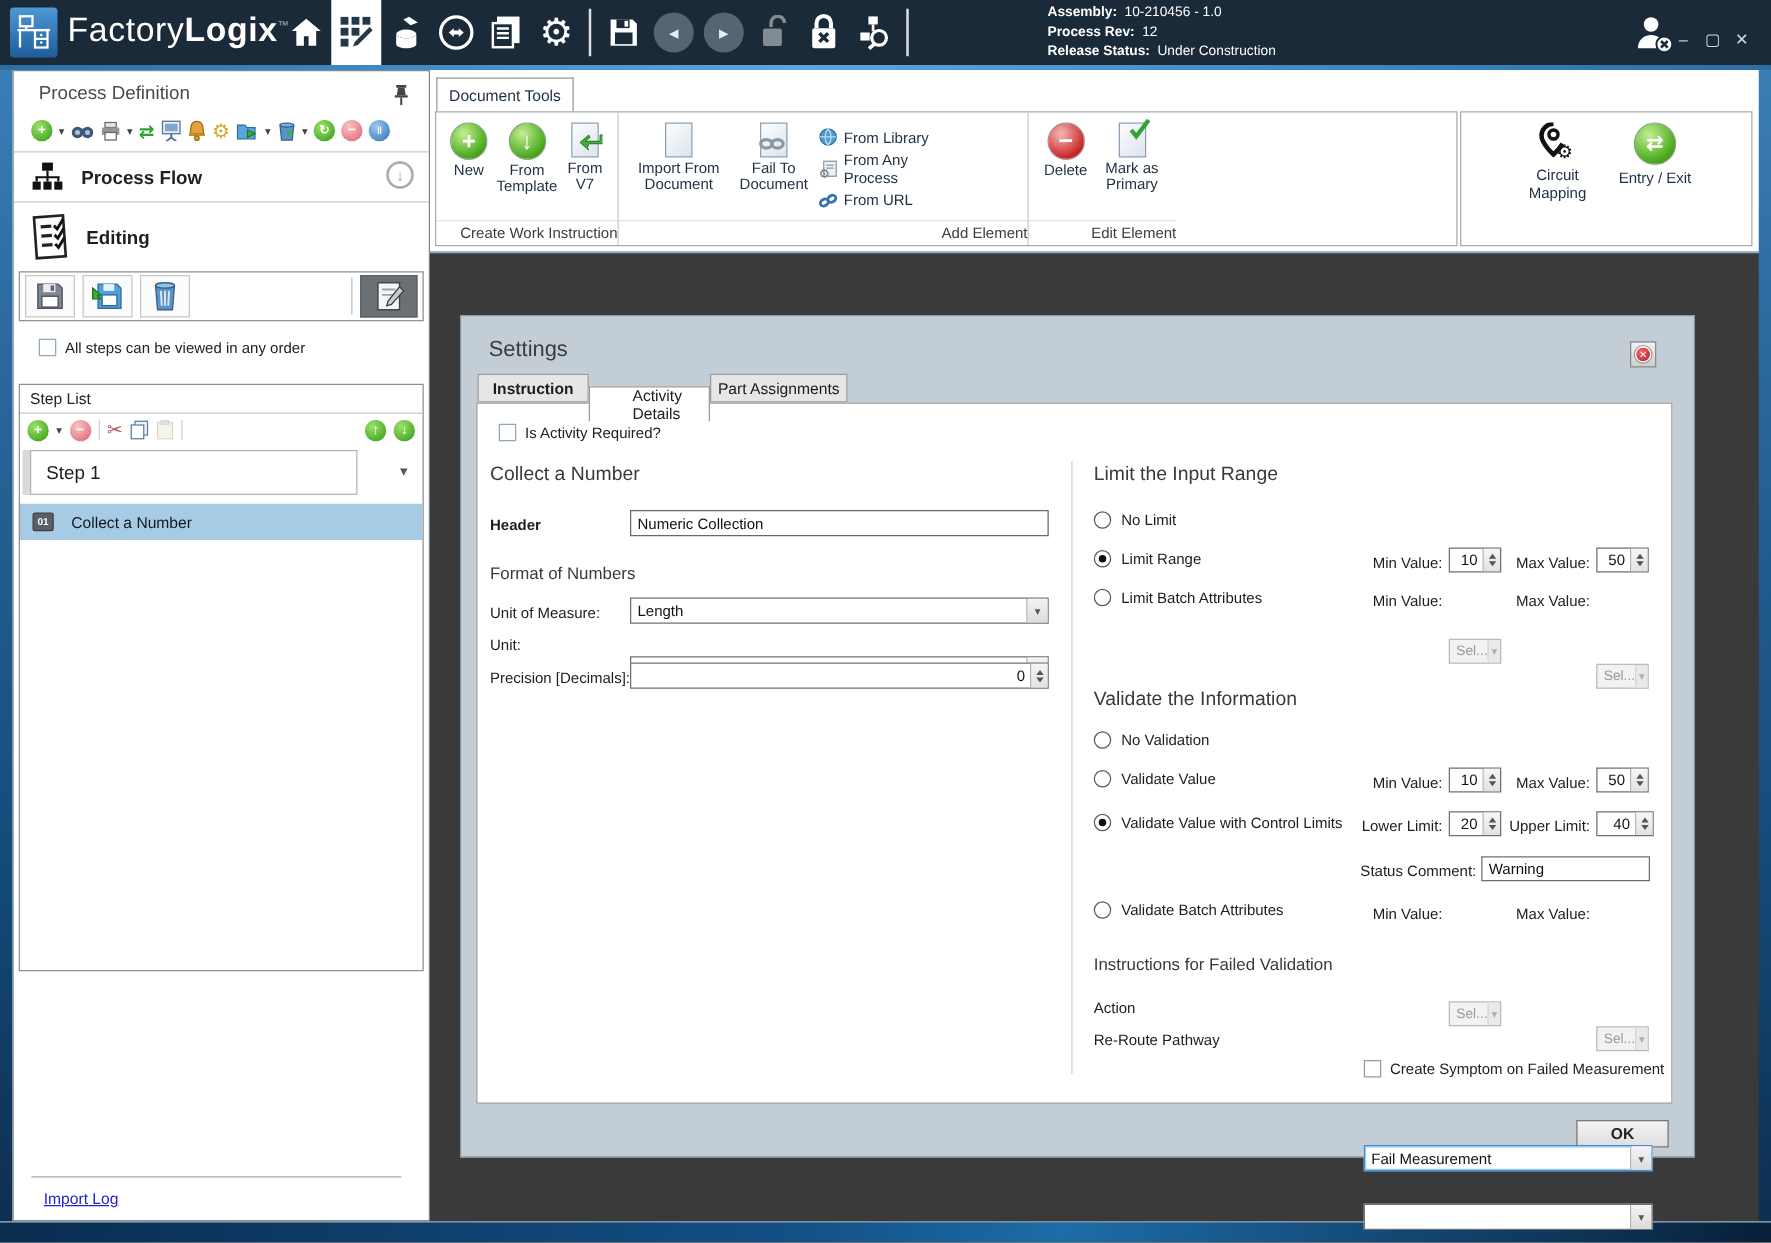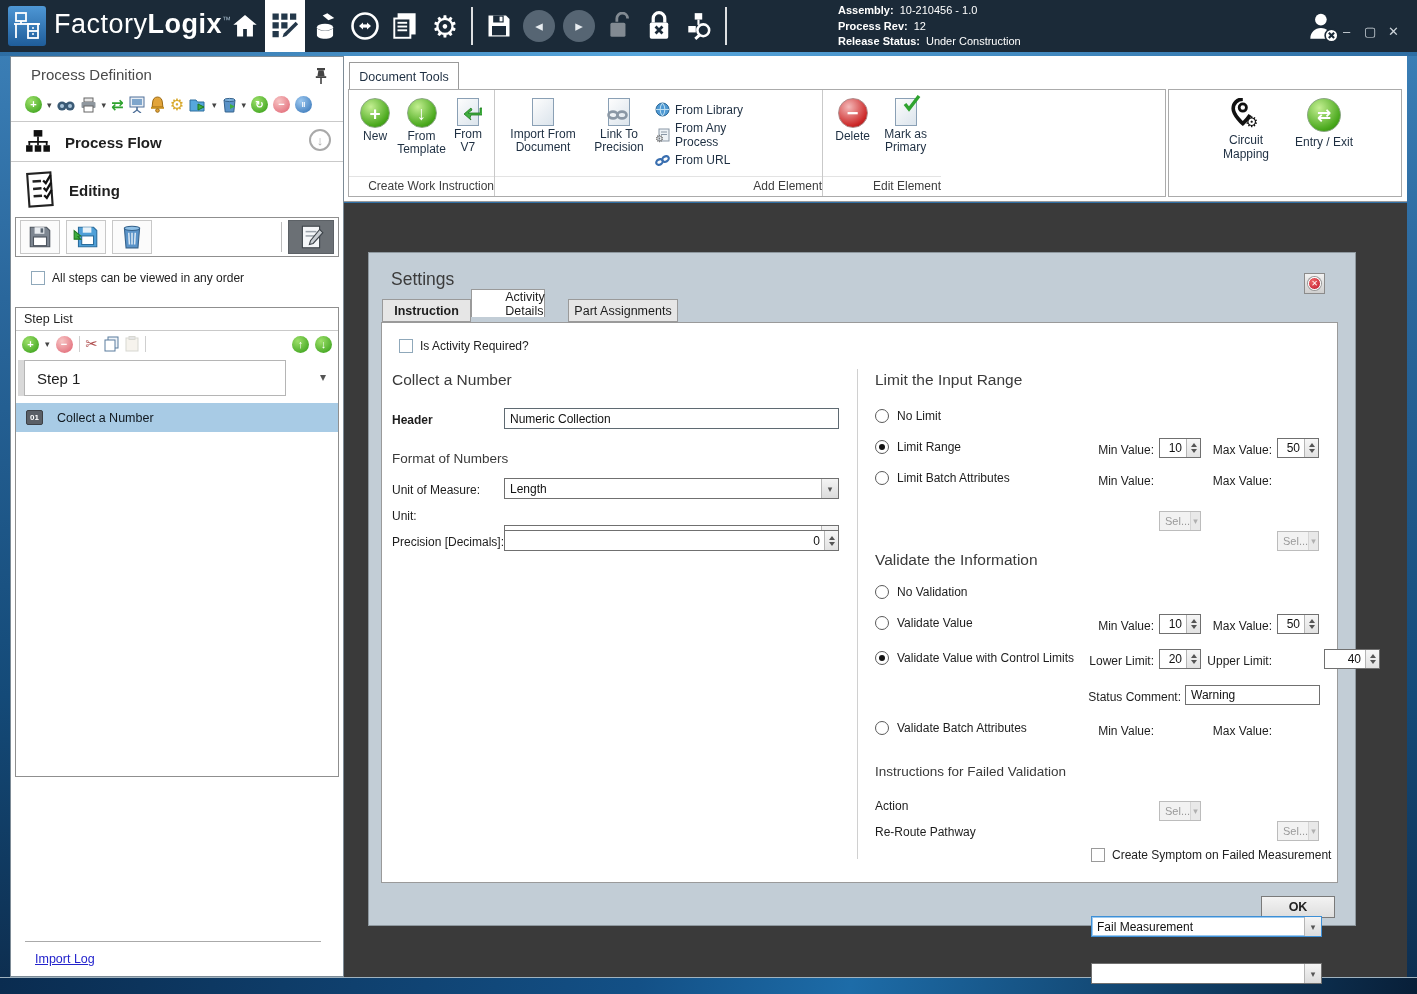--- a/index.html
+++ b/index.html
@@ -544,21 +544,21 @@
           </div>
           <div class="bigbtn" style="width:64px;">
             <div class="pageico">
               <svg width="22" height="14" viewBox="0 0 22 14" style="position:absolute;left:-2px;top:9px;">
                 <g fill="none" stroke="#8a97a5" stroke-width="2.6">
                     <ellipse cx="6" cy="7" rx="4.5" ry="3.4"></ellipse>
                     <ellipse cx="15" cy="7" rx="4.5" ry="3.4"></ellipse>
                   </g>
                 </svg>
             </div>
-            <span>Link To Precision</span>
+            <span>Fail To Document</span>
           </div>
           <div class="menustack">
             <div class="menuitem">
               <span class="icospan">
                 <svg width="15" height="15" viewBox="0 0 15 15">
                     <circle cx="7.5" cy="7.5" r="6.5" fill="#4f99d3" stroke="#2c6a9a"></circle>
                 <path d="M1 7.5h13M7.5 1a10 10 0 0 1 0 13M7.5 1a10 10 0 0 0 0 13" fill="none" stroke="#bfe0f2"></path>
                   </svg>
                 </span>
               <span>From Library</span>
@@ -636,21 +636,21 @@
   <div class="content">
     <div class="dialog">
       <div class="dlg-title">Settings</div>
       <div class="dlg-close">
         <div class="closeball">
             <span>✕</span>
           </div>
       </div>
 
       <div class="tab" style="left:13px; top:46px; width:89px; font-weight:bold;">Instruction</div>
-      <div class="tab active" style="left:102px; top:36px; width:74px; height:28px;padding-left:34px;">Activity Details</div>
+      <div class="tab active" style="left:102px; top:56px; width:97px; height:28px;padding-left:34px;">Activity Details</div>
       <div class="tab" style="left:199px; top:46px; width:110px;">Part Assignments</div>
 
       <div class="panel">
         <div class="abs chkrow" style="left:17px; top:16px;">
           <span class="chk"></span>
           <span>Is Activity Required?</span>
         </div>
 
         <div class="abs h1" style="left:10px; top:48px;">Collect a Number</div>
 
@@ -759,21 +759,21 @@
         </div>
         <div class="lright" style="left:690px; top:331px; width:82px;">Lower Limit:</div>
         <div class="spin abs" style="left:777px; top:326px; width:42px;">
           <span class="num">20</span>
           <span class="btns">
               <span class="tri-u"></span>
               <span class="tri-d"></span>
             </span>
         </div>
         <div class="lright" style="left:808px; top:331px; width:82px;">Upper Limit:</div>
-        <div class="spin abs" style="left:942px; top:326px; width:56px;">
+        <div class="spin abs" style="left:895px; top:326px; width:46px;">
           <span class="num">40</span>
           <span class="btns">
               <span class="tri-u"></span>
               <span class="tri-d"></span>
             </span>
         </div>
 
         <div class="lright" style="left:690px; top:367px; width:109px;">Status Comment:</div>
         <input class="ti abs" style="left: 803px; top: 362px; width: 135px; height: 20px; border-color: rgb(112, 112, 112);" value="Warning">
 

